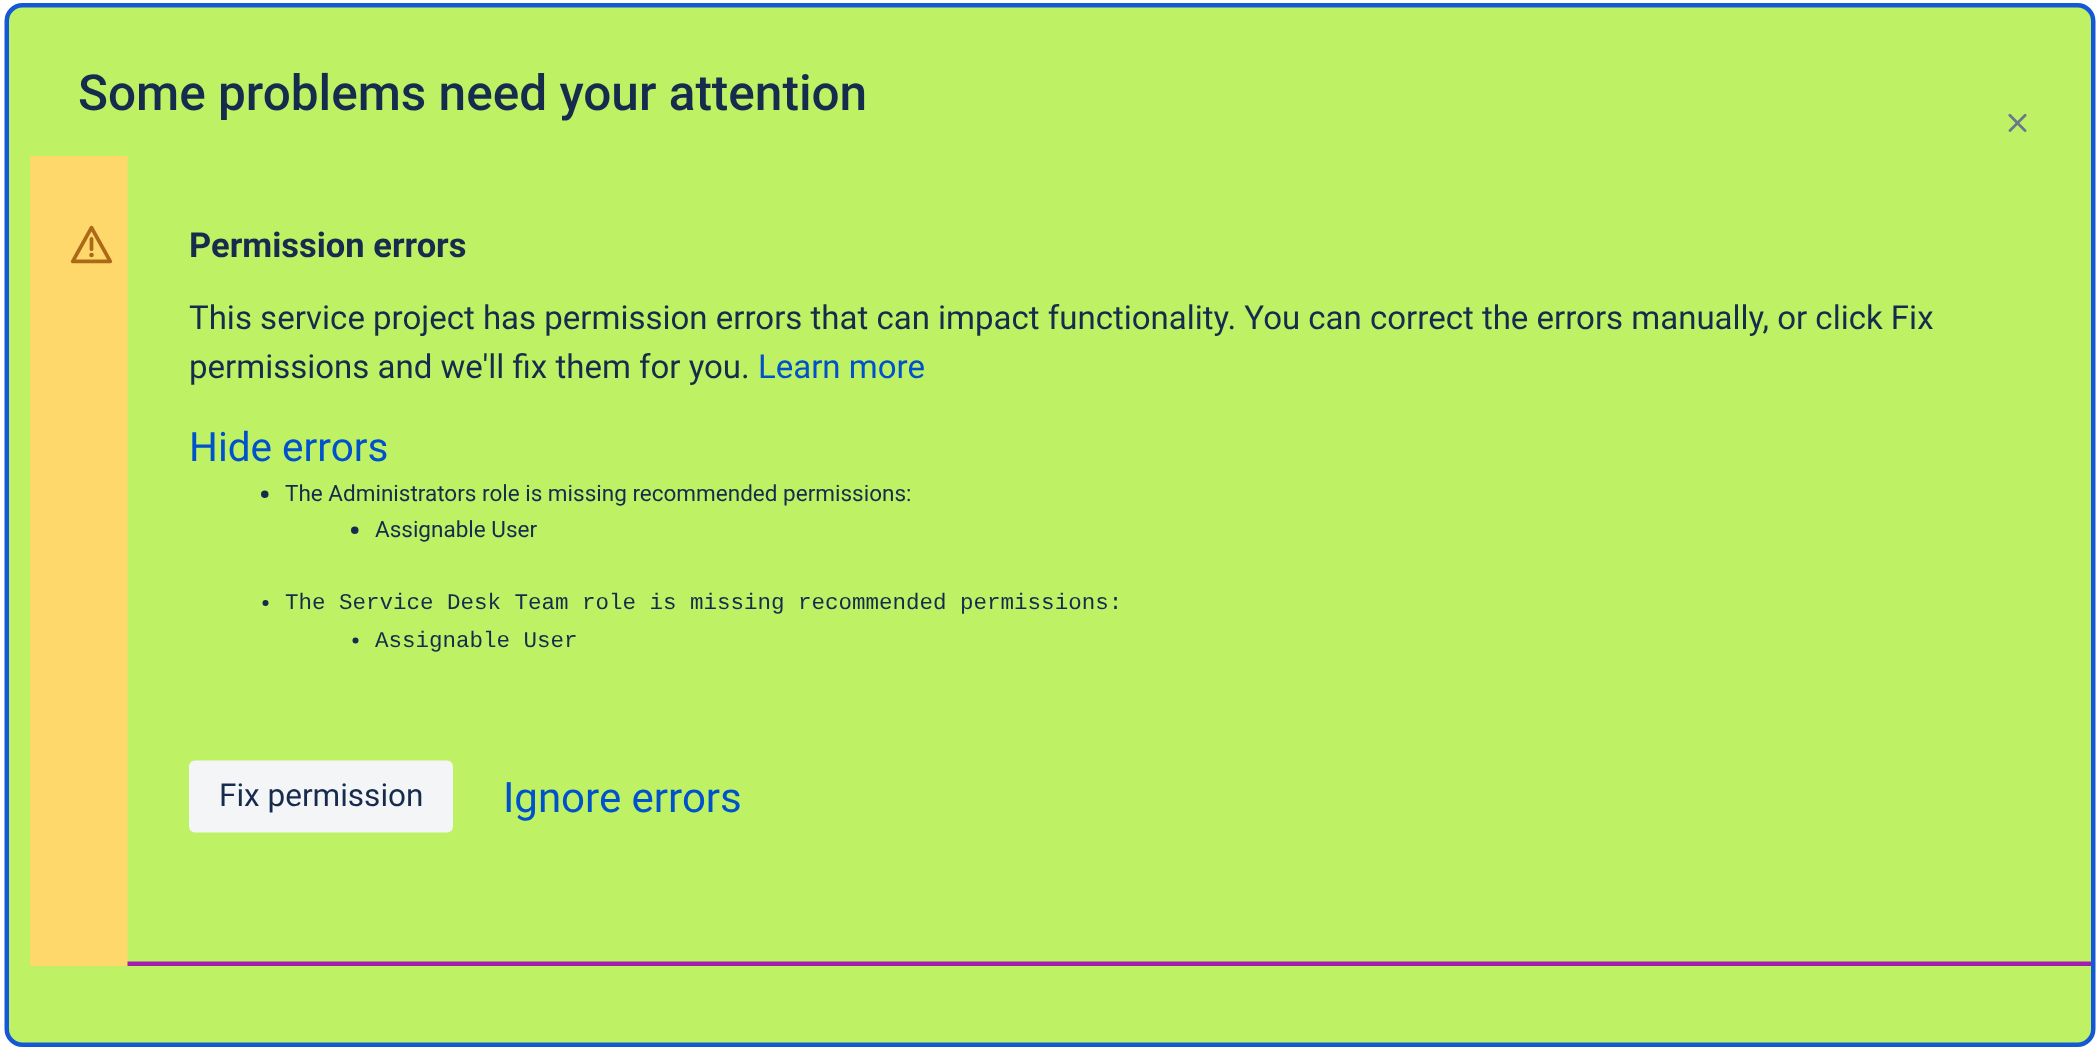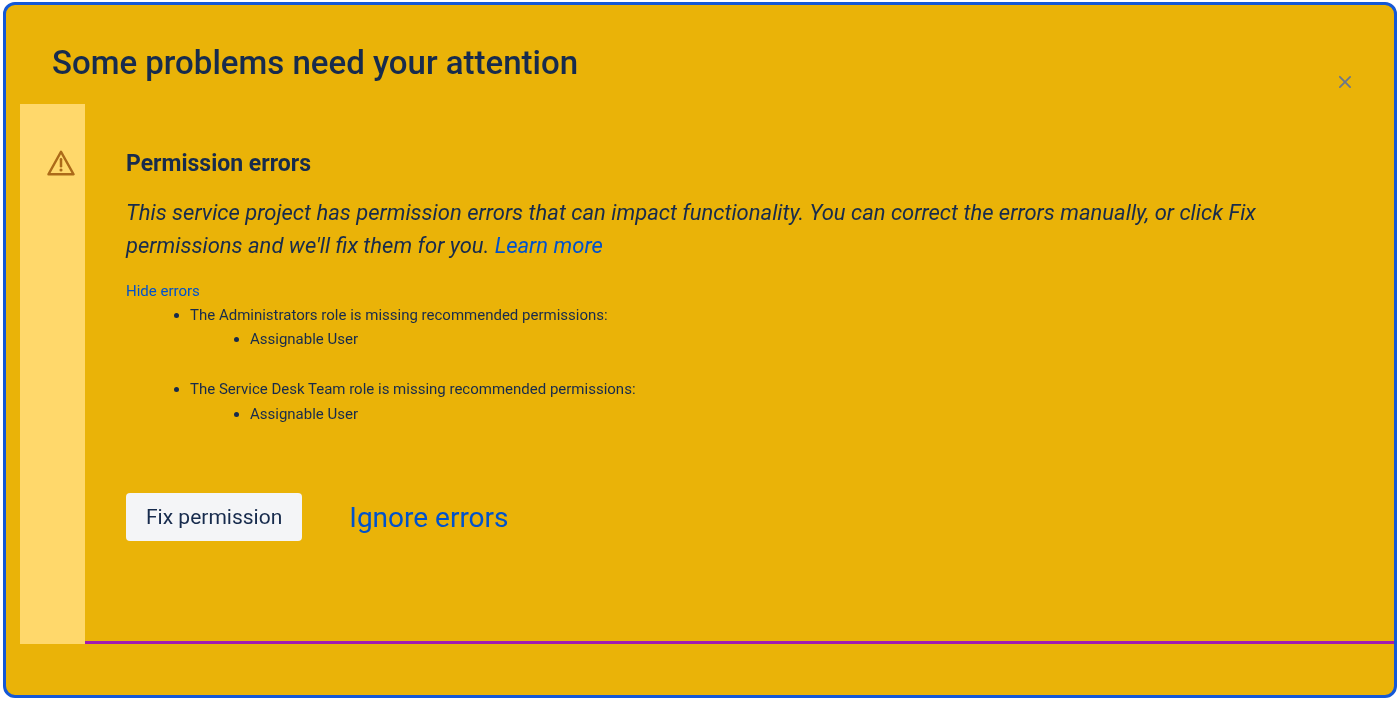--- a/index.html
+++ b/index.html
@@ -4,21 +4,21 @@
   <style>
     * { box-sizing: border-box; margin: 0; padding: 0; }
     html, body { width: 1400px; height: 706px; font-family: -apple-system, BlinkMacSystemFont, "Segoe UI", Roboto, "Helvetica Neue", Arial, sans-serif; background: #fff; }
     .dialog {
       position: relative;
       width: 1394px;
       height: 696px;
       margin: 2px 3px 0 3px;
       border: 3px solid #1558d6;
       border-radius: 12px;
-      background: #eab308;
+      background: #bef264;
       overflow: hidden;
     }
     .dialog-header {
       position: relative;
       padding: 38px 46px 22px 46px;
     }
     .dialog-title {
       font-size: 33px;
       font-weight: 500;
       color: #172b4d;
@@ -67,54 +67,53 @@
       font-weight: 700;
       color: #172b4d;
       padding-top: 46px;
       padding-bottom: 20px;
     }
     .section-body {
       font-size: 22px;
       line-height: 1.48;
       color: #172b4d;
       max-width: 1210px;
-      font-style: italic;
     }
     .section-body .desc-line { display: inline; }
     .link {
       color: #0052cc;
       cursor: pointer;
     }
     .hide-errors {
       display: inline-block;
       margin-top: 20px;
-      font-size: 15px;
+      font-size: 27px;
       color: #0052cc;
       cursor: pointer;
     }
     ul.error-list {
       margin-top: 4px;
       padding-left: 64px;
       list-style: disc;
       font-size: 15px;
       line-height: 1.48;
       color: #172b4d;
     }
     ul.error-list > li { margin-bottom: 28px; }
-    ul.error-list > li:last-child { margin-bottom: 15px; }
+    ul.error-list > li:last-child { margin-bottom: 15px; font-family: Liberation Mono, monospace; }
     ul.sub-list {
       list-style: disc;
       padding-left: 60px;
       margin-top: 2px;
     }
     .actions {
       margin-top: 64px;
       display: flex;
       align-items: center;
-      gap: 39px;
+      gap: 25px;
     }
     .btn-secondary {
       background: #f4f5f7;
       border: none;
       border-radius: 4px;
       padding: 12px 20px;
       font-size: 21px;
       color: #172b4d;
       cursor: pointer;
       font-family: inherit;

